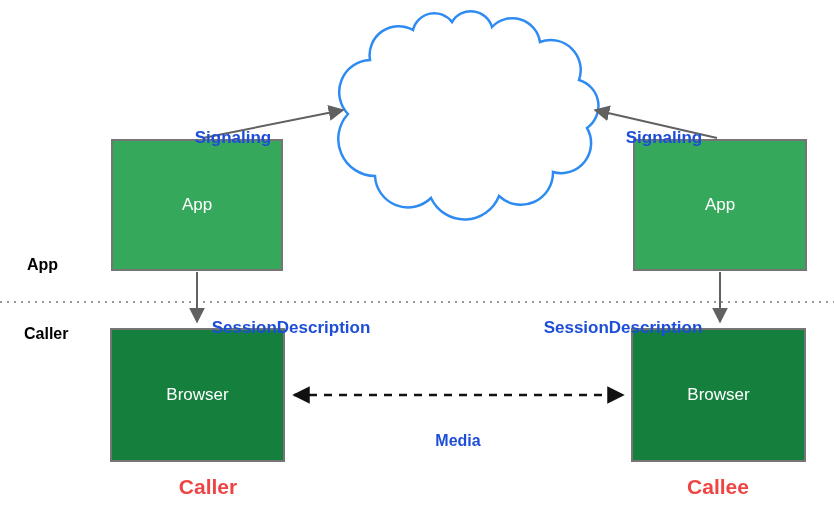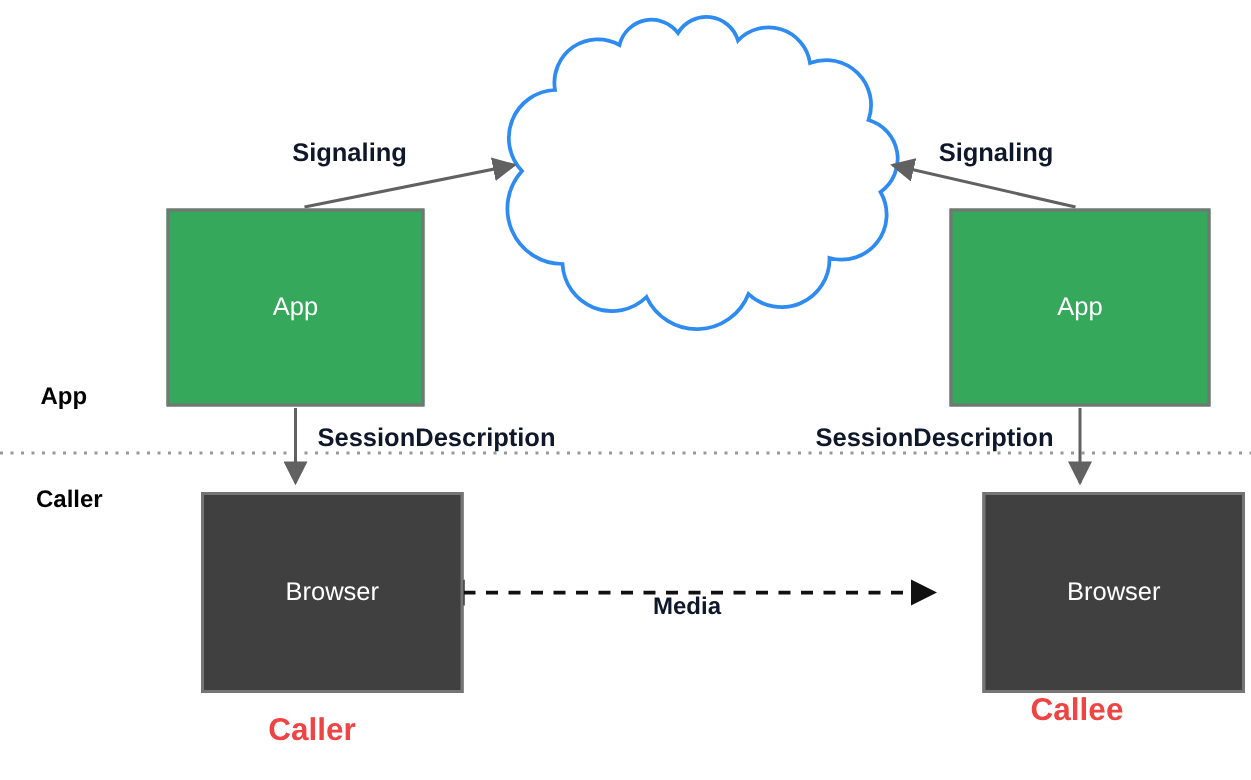--- a/index.html
+++ b/index.html
@@ -26,33 +26,34 @@
     position: absolute;
     border: 2px solid #757575;
     box-sizing: border-box;
     display: flex;
     align-items: center;
     justify-content: center;
     color: #ffffff;
     font-size: 17px;
   }
   .box.app    { background: #35a85c; }
-  .box.browser{ background: #404040; margin-left: 24px; }
+  .box.browser{ background: #15803d; }
   .app-caller    { left: 111px; top: 139px; width: 172px; height: 132px; }
   .app-callee    { left: 633px; top: 139px; width: 174px; height: 132px; }
   .browser-caller{ left: 110px; top: 328px; width: 175px; height: 134px; }
   .browser-callee{ left: 631px; top: 328px; width: 175px; height: 134px; }
 
   .edge-label {
     position: absolute;
     font-weight: bold;
     font-size: 17px;
-    color: #0f172a;
+    color: #1d4ed8;
     white-space: nowrap;
     transform: translateX(-50%);
+    margin-top: 36px;
   }
   .lbl-signaling-left  { left: 233px; top: 92px; }
   .lbl-signaling-right { left: 664px; top: 92px; }
   .lbl-session-left  { left: 291px; top: 282px; }
   .lbl-session-right { left: 623px; top: 282px; }
   .lbl-media { left: 458px; top: 396px; font-size: 16px; }
 
   .lane-label {
     position: absolute;
     font-weight: bold;
@@ -65,21 +66,21 @@
 
   .endpoint-label {
     position: absolute;
     font-weight: bold;
     font-size: 21px;
     color: #ef4444;
     white-space: nowrap;
     transform: translateX(-50%);
   }
   .lbl-caller { left: 208px; top: 475px; }
-  .lbl-callee { left: 718px; top: 462px; }
+  .lbl-callee { left: 718px; top: 475px; }
 </style>
 </head>
 <body>
 
 <div class="canvas">
 
   <svg class="svg-layer" viewBox="0 0 834 520" xmlns="http://www.w3.org/2000/svg">
     <defs>
       <marker id="arrow-gray" viewBox="0 0 10 10" refX="9" refY="5" markerWidth="8" markerHeight="8" orient="auto-start-reverse">
         <path d="M0,0 L10,5 L0,10 z" fill="#616161"></path>

